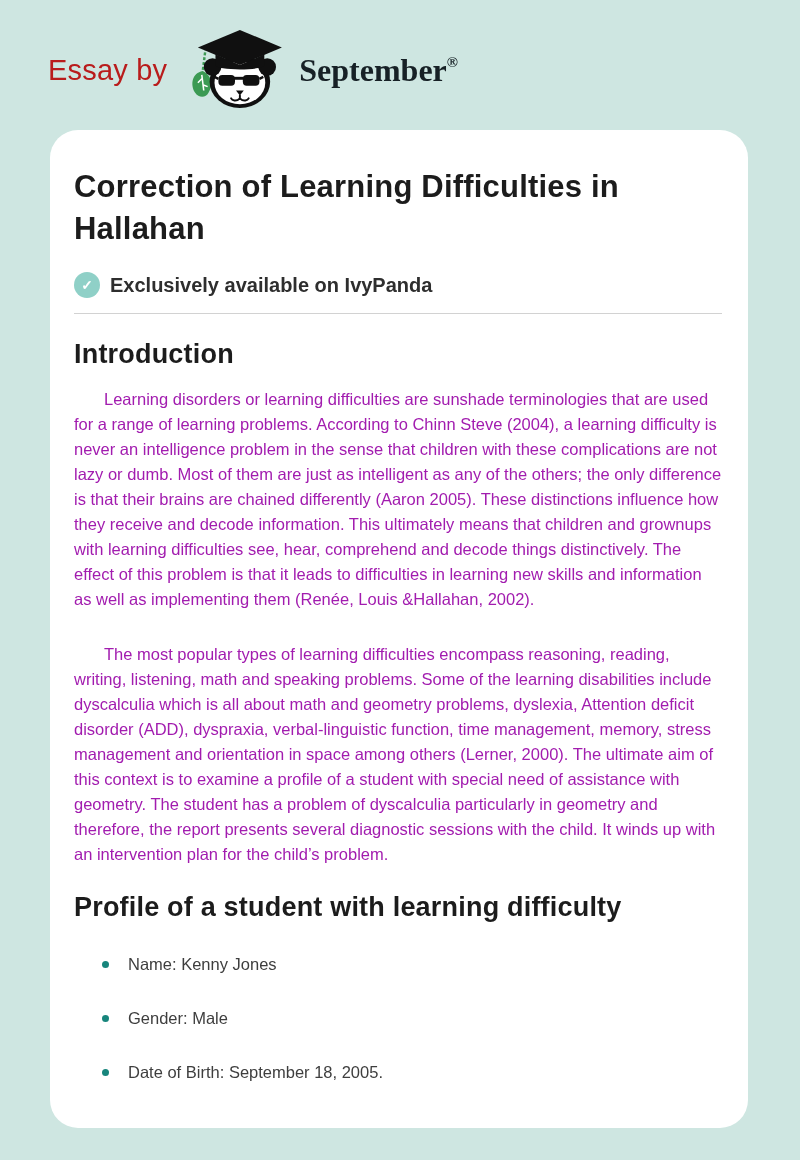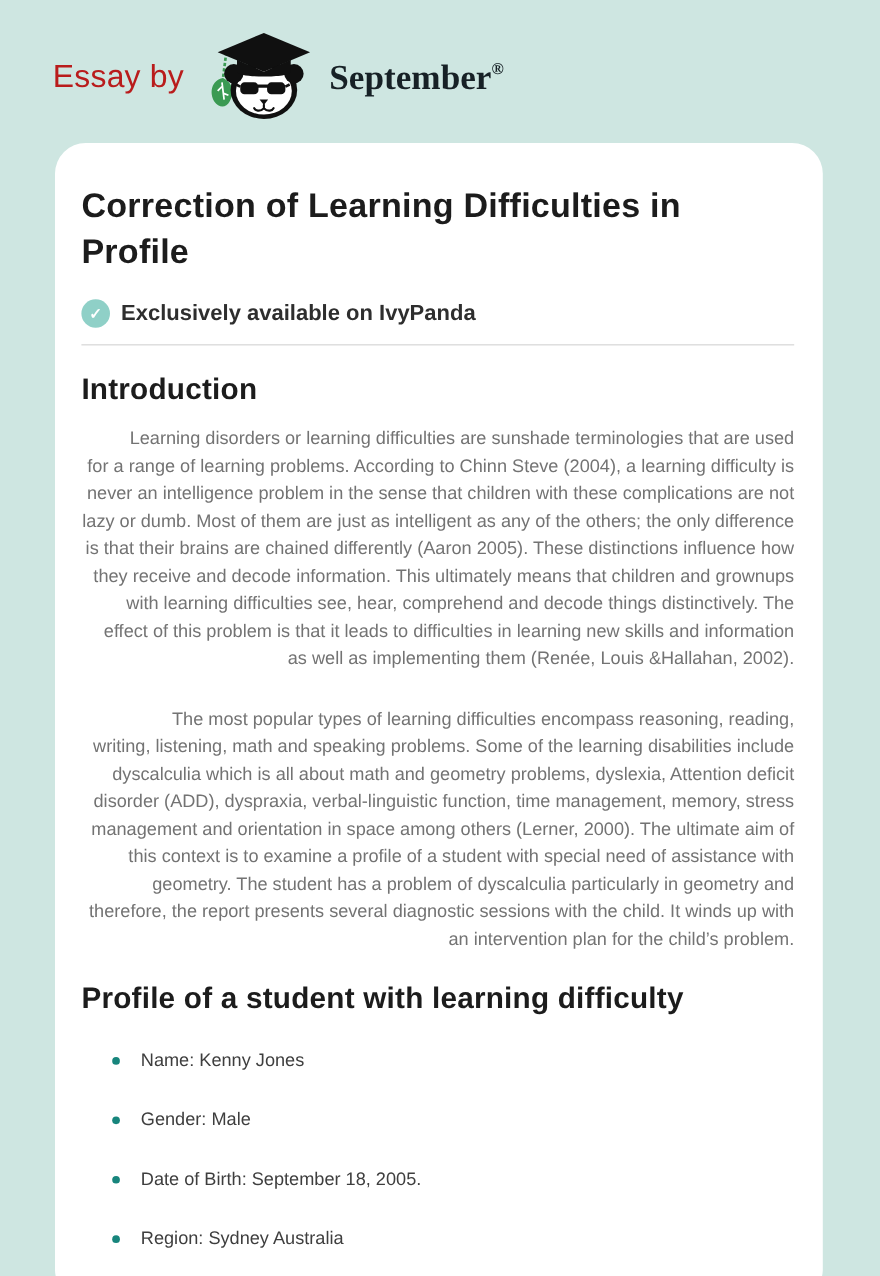--- a/index.html
+++ b/index.html
@@ -81,24 +81,23 @@
   h2.section-heading {
     font-size: 27px;
     font-weight: bold;
     color: #1c1c1c;
     margin-top: 25px;
     letter-spacing: 0.2px;
   }
   .body-text {
     font-size: 16.5px;
     line-height: 25px;
-    color: #737373;
+    color: #a21caf;
     margin-top: 17px;
     text-indent: 30px;
-    text-align: right;
   }
   .body-text + .body-text { margin-top: 30px; }
   ul.profile-list {
     list-style: none;
     margin-top: 20px;
   }
   ul.profile-list li {
     position: relative;
     padding-left: 54px;
     font-size: 16.5px;
@@ -145,35 +144,34 @@
       <path d="M33 52 L29 50 M75 52 L79 50" stroke="#101010" stroke-width="2.5"></path>
 
       <path d="M51 64 L59 64 L55 69 Z" fill="#101010"></path>
       <path d="M55 69 L55 72 M55 72 C51 76 47 74 46 72 M55 72 C59 76 63 74 64 72" stroke="#101010" stroke-width="2" fill="none" stroke-linecap="round"></path>
     </svg>
   </span>
   <span class="brand"><span>September</span><sup>®</sup></span>
 </div>
 
 <div class="card">
-  <h1 class="doc-title">Correction of Learning Difficulties in Profile</h1>
+  <h1 class="doc-title">Correction of Learning Difficulties in Hallahan</h1>
 
   <div class="badge-row">
     <span class="badge-circle">✓</span>
     <span class="badge-text">Exclusively available on IvyPanda</span>
   </div>
 
   <hr class="divider">
 
   <h2 class="section-heading">Introduction</h2>
 
   <p class="body-text">Learning disorders or learning difficulties are sunshade terminologies that are used for a range of learning problems. According to Chinn Steve (2004), a learning difficulty is never an intelligence problem in the sense that children with these complications are not lazy or dumb. Most of them are just as intelligent as any of the others; the only difference is that their brains are chained differently (Aaron 2005). These distinctions influence how they receive and decode information. This ultimately means that children and grownups with learning difficulties see, hear, comprehend and decode things distinctively. The effect of this problem is that it leads to difficulties in learning new skills and information as well as implementing them (Renée, Louis &amp;Hallahan, 2002).</p>
   <p class="body-text">The most popular types of learning difficulties encompass reasoning, reading, writing, listening, math and speaking problems. Some of the learning disabilities include dyscalculia which is all about math and geometry problems, dyslexia, Attention deficit disorder (ADD), dyspraxia, verbal-linguistic function, time management, memory, stress management and orientation in space among others (Lerner, 2000). The ultimate aim of this context is to examine a profile of a student with special need of assistance with geometry. The student has a problem of dyscalculia particularly in geometry and therefore, the report presents several diagnostic sessions with the child. It winds up with an intervention plan for the child’s problem.</p>
 
   <h2 class="section-heading">Profile of a student with learning difficulty</h2>
 
   <ul class="profile-list">
     <li>Name: Kenny Jones</li>
     <li>Gender: Male</li>
     <li>Date of Birth: September 18, 2005.</li>
-    <li>Region: Sydney Australia</li>
   </ul>
 </div>
 
 </body></html>

